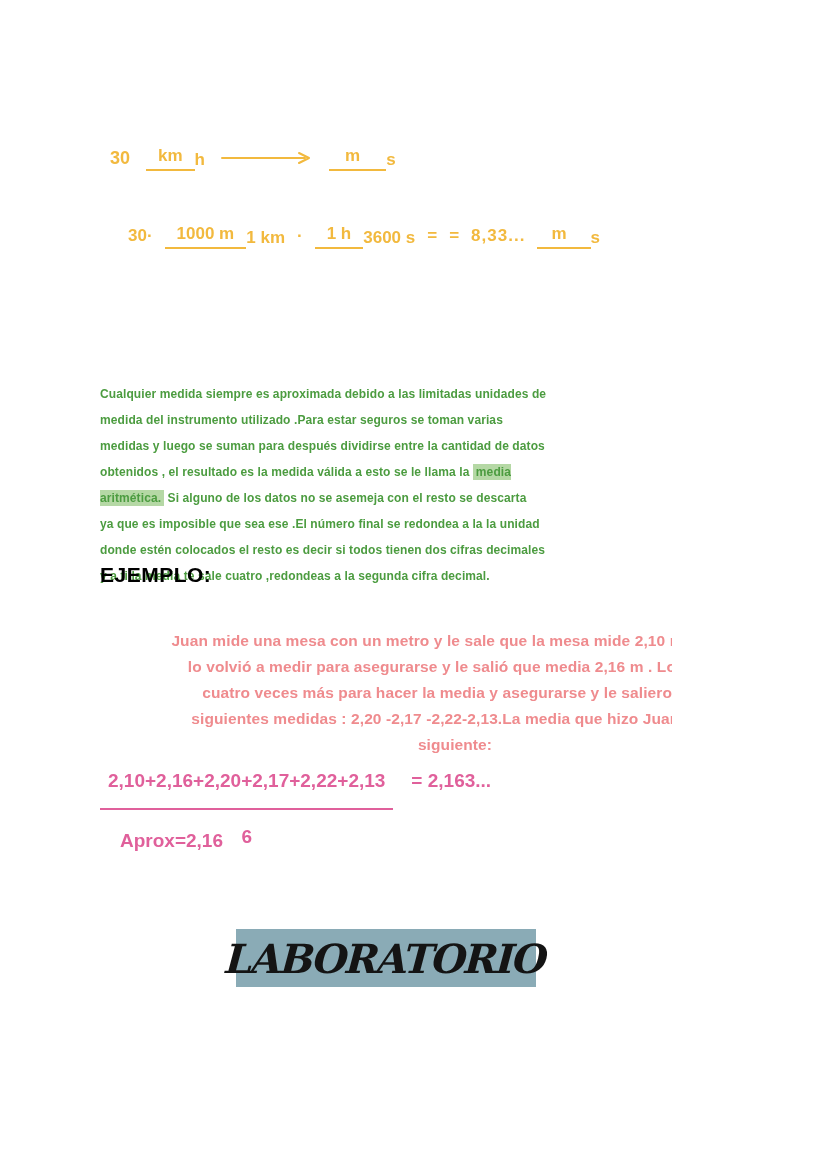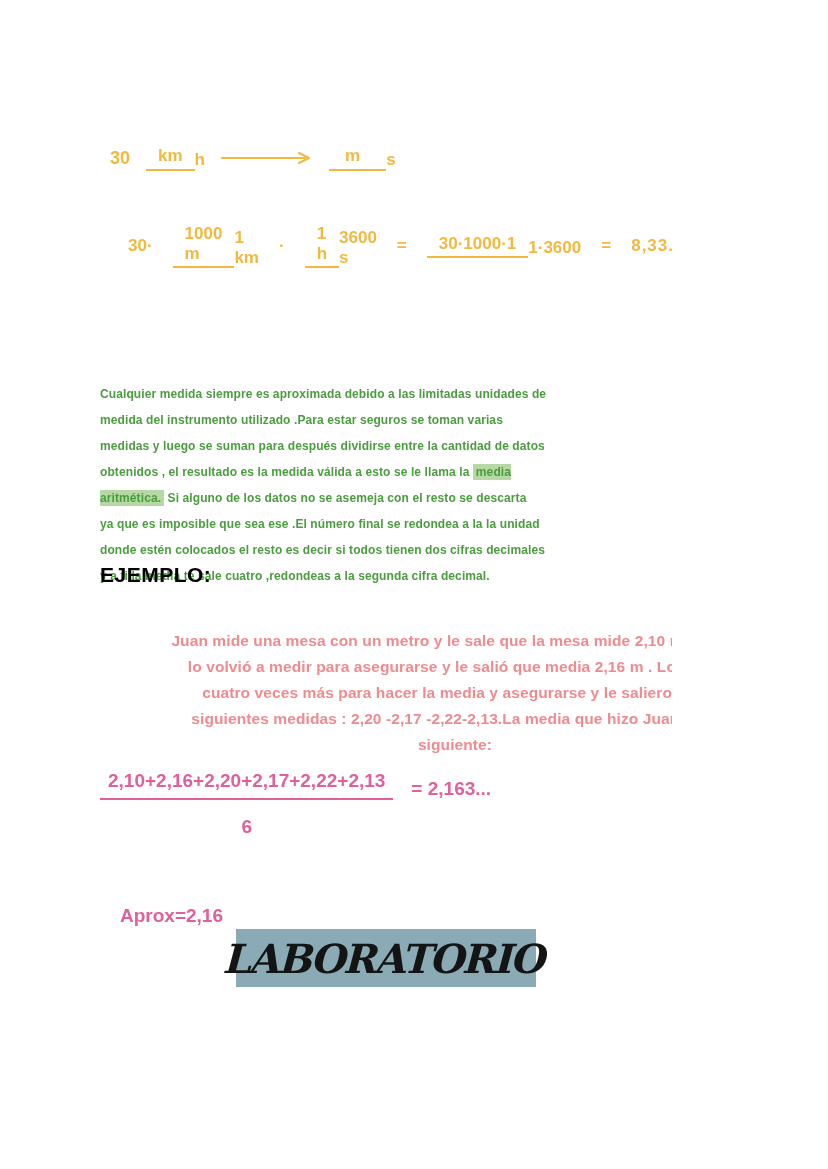--- a/index.html
+++ b/index.html
@@ -9,21 +9,21 @@
     width:672px; height:1169px;
     background:#ffffff;
     overflow:hidden;
     font-family:"Liberation Sans","DejaVu Sans",sans-serif;
   }
 
   
   .conv { position:absolute; display:flex; align-items:center;
           color:#f2b93e; font-weight:bold; font-size:17px; }
   .conv-row1 { left:110px; top:146px; gap:16px; }
-  .conv-row2 { left:128px; top:224px; gap:20px; }
+  .conv-row2 { left:128px; top:224px; gap:12px; }
   .frac { display:inline-flex; flex-direction:row; align-items:center; line-height:1.15; }
   .frac .num { border-bottom:2px solid #f2b93e; padding:0 12px 3px; }
   .frac .den { padding-top:3px; }
   .frac.wide-bar .num { padding:0 26px 3px 16px; }
   .frac.wide-bar2 .num { padding:0 24px 3px 14px; }
   .arrow-svg { display:block; }
   .conv .val { font-size:18px; }
   .dots { letter-spacing:1px; }
 
   
@@ -49,25 +49,25 @@
     line-height:26px; white-space:pre-line; letter-spacing:0.1px;text-align:center;
   }
 
   
   .mean-formula {
     position:absolute; left:100px; top:770px;
     color:#e0609b; font-weight:bold; font-size:19px;
     display:flex; align-items:flex-start;
   }
   .mean-frac { display:inline-block; text-align:center; }
-  .mean-num { display:inline-block; border-bottom:2px solid #e0609b; padding:0 8px 6px; }
+  .mean-num { display:inline-block; border-bottom:2px solid #e0609b; padding:0 8px 16px; }
   .mean-den { margin-top:16px; }
-  .mean-eq { margin-left:18px; margin-top:8px; }
+  .mean-eq { margin-left:18px; }
   .aprox {
-    position:absolute; left:120px; top:905px;
+    position:absolute; left:120px; top:830px;
     color:#e0609b; font-weight:bold; font-size:19px;
   }
 
   
   .banner {
     position:absolute; left:236px; top:929px; width:300px; height:58px;
     background:#8aabb6; display:flex; align-items:center; justify-content:center;
   }
   .banner-text {
     font-family:"DejaVu Serif","Liberation Serif",serif;
@@ -102,24 +102,20 @@
     <span class="frac">
       <span class="num">1000 m</span>
       <span class="den">1 km</span>
     </span>
     <span>·</span>
     <span class="frac">
       <span class="num">1 h</span>
       <span class="den">3600 s</span>
     </span>
     <span>=</span>
-    <span class="frac">
-      <span class="num">30·1000·1</span>
-      <span class="den">1·3600</span>
-    </span>
     <span>=</span>
     <span class="dots">8,33...</span>
     <span class="frac wide-bar2">
       <span class="num">m</span>
       <span class="den">s</span>
     </span>
   </div>
 
 
   <div class="green-para"><span>Cualquier medida siempre es aproximada debido a las limitadas unidades de

